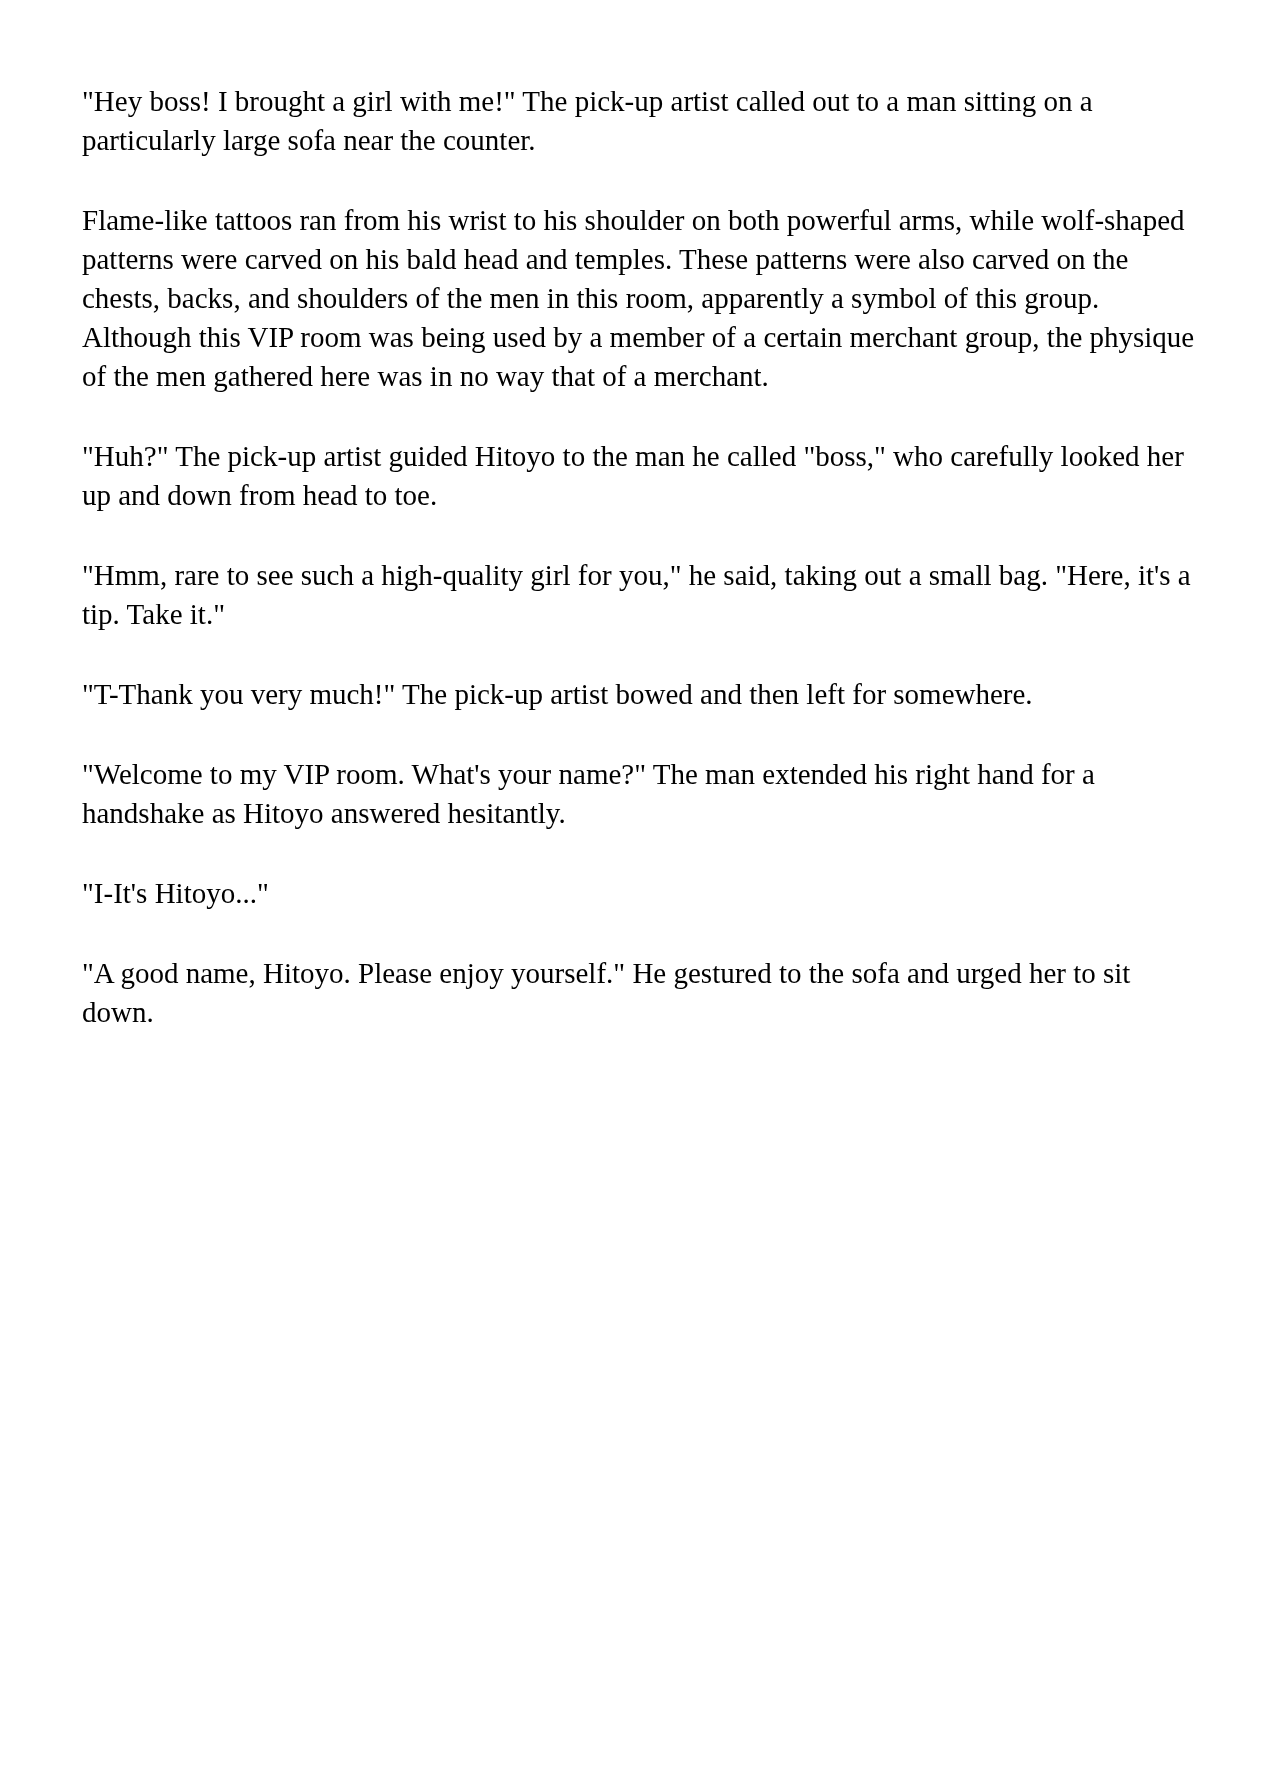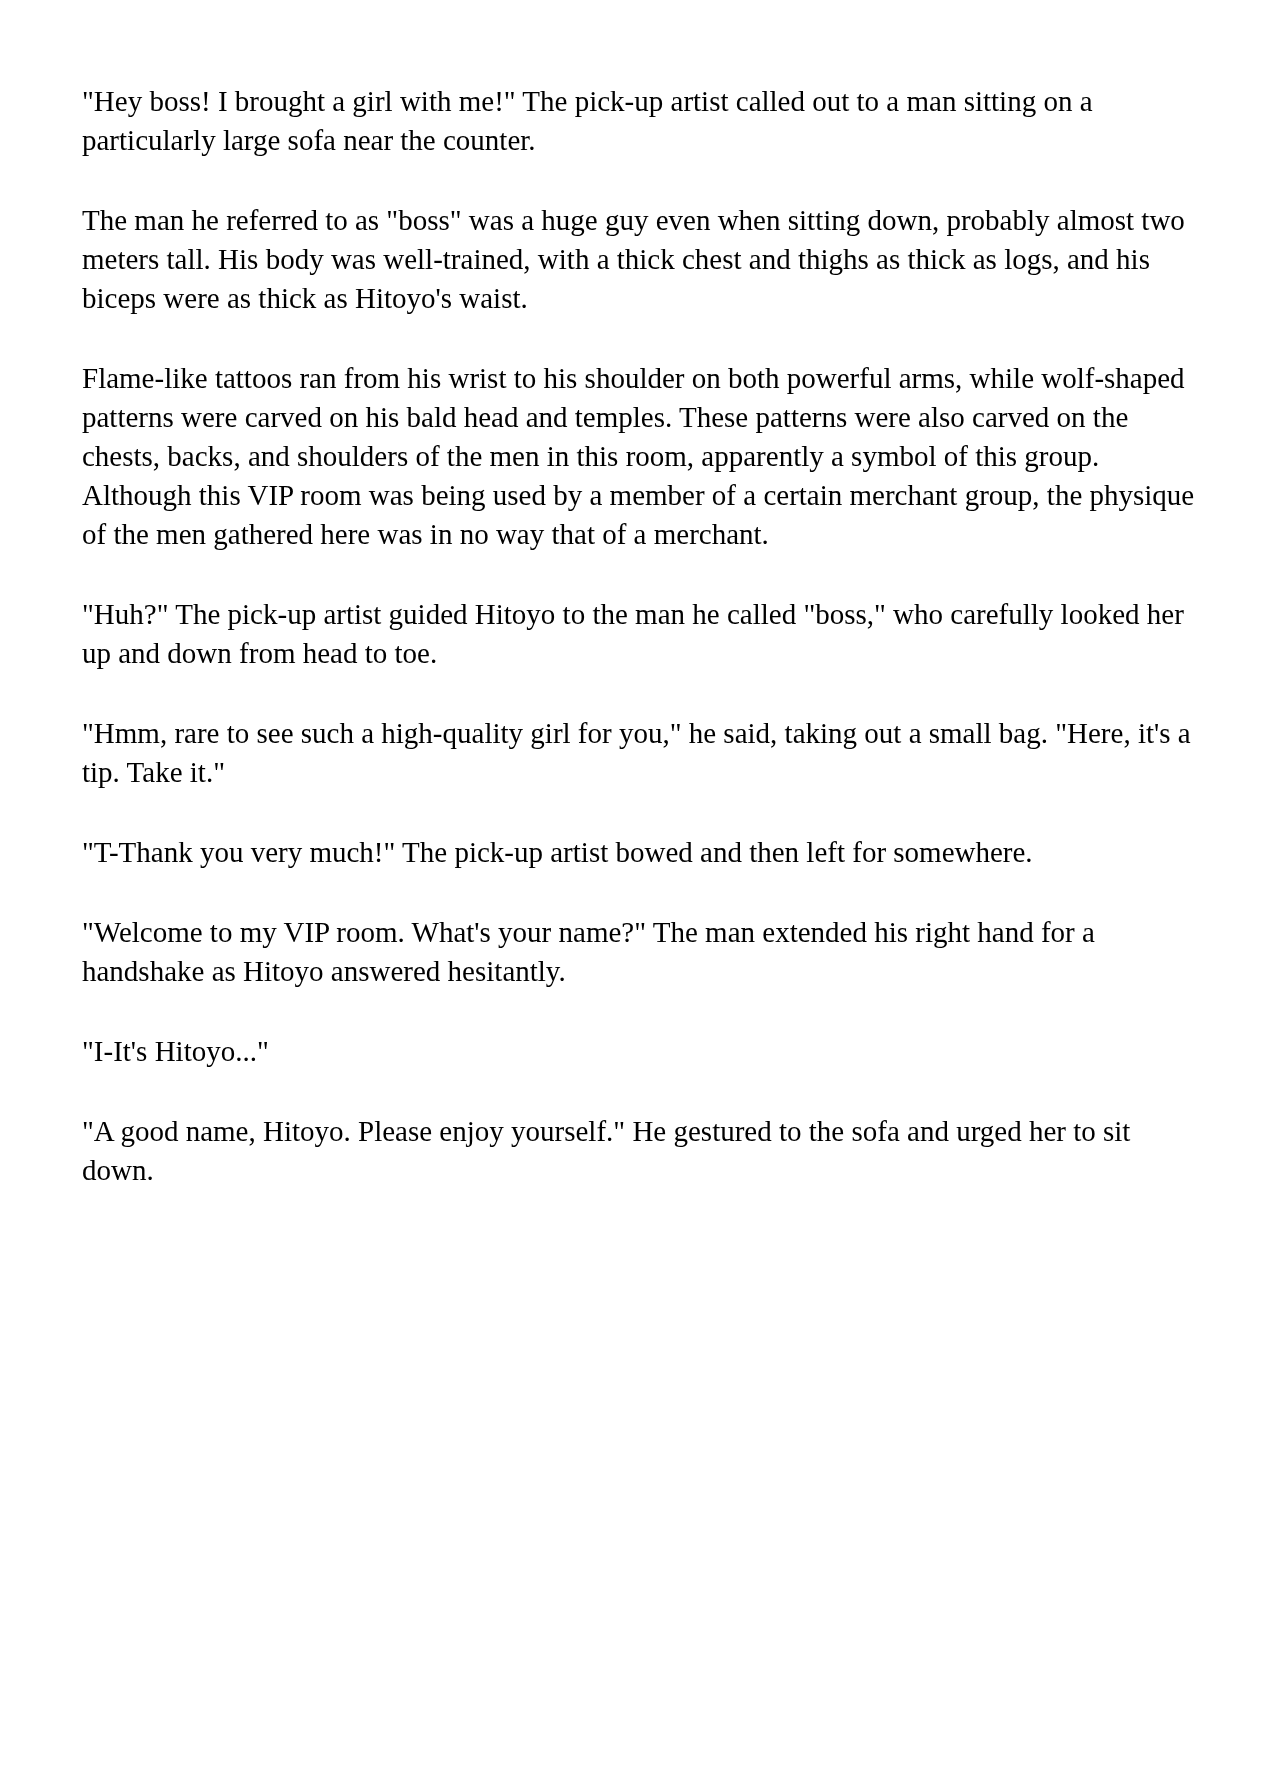--- a/index.html
+++ b/index.html
@@ -30,21 +30,20 @@
     margin: 0 0 41px 0;
     padding: 0;
   }
 </style>
 </head>
 <body>
 
 <div class="page">
   <div class="text-block" id="story-text" style="color: rgb(0, 0, 0);">
       <p>"Hey boss! I brought a girl with me!" The pick-up artist called out to a man sitting on a particularly large sofa near the counter.</p>
-      <p>The man he referred to as "boss" was a huge guy even when sitting down, probably almost two meters tall. His body was well-trained, with a thick chest and thighs as thick as logs, and his biceps were as thick as Hitoyo's waist.</p>
       <p>Flame-like tattoos ran from his wrist to his shoulder on both powerful arms, while wolf-shaped patterns were carved on his bald head and temples. These patterns were also carved on the chests, backs, and shoulders of the men in this room, apparently a symbol of this group. Although this VIP room was being used by a member of a certain merchant group, the physique of the men gathered here was in no way that of a merchant.</p>
       <p>"Huh?" The pick-up artist guided Hitoyo to the man he called "boss," who carefully looked her up and down from head to toe.</p>
       <p>"Hmm, rare to see such a high-quality girl for you," he said, taking out a small bag. "Here, it's a tip. Take it."</p>
       <p>"T-Thank you very much!" The pick-up artist bowed and then left for somewhere.</p>
       <p>"Welcome to my VIP room. What's your name?" The man extended his right hand for a handshake as Hitoyo answered hesitantly.</p>
       <p>"I-It's Hitoyo..."</p>
       <p>"A good name, Hitoyo. Please enjoy yourself." He gestured to the sofa and urged her to sit down.</p>
     </div>
 </div>
 

